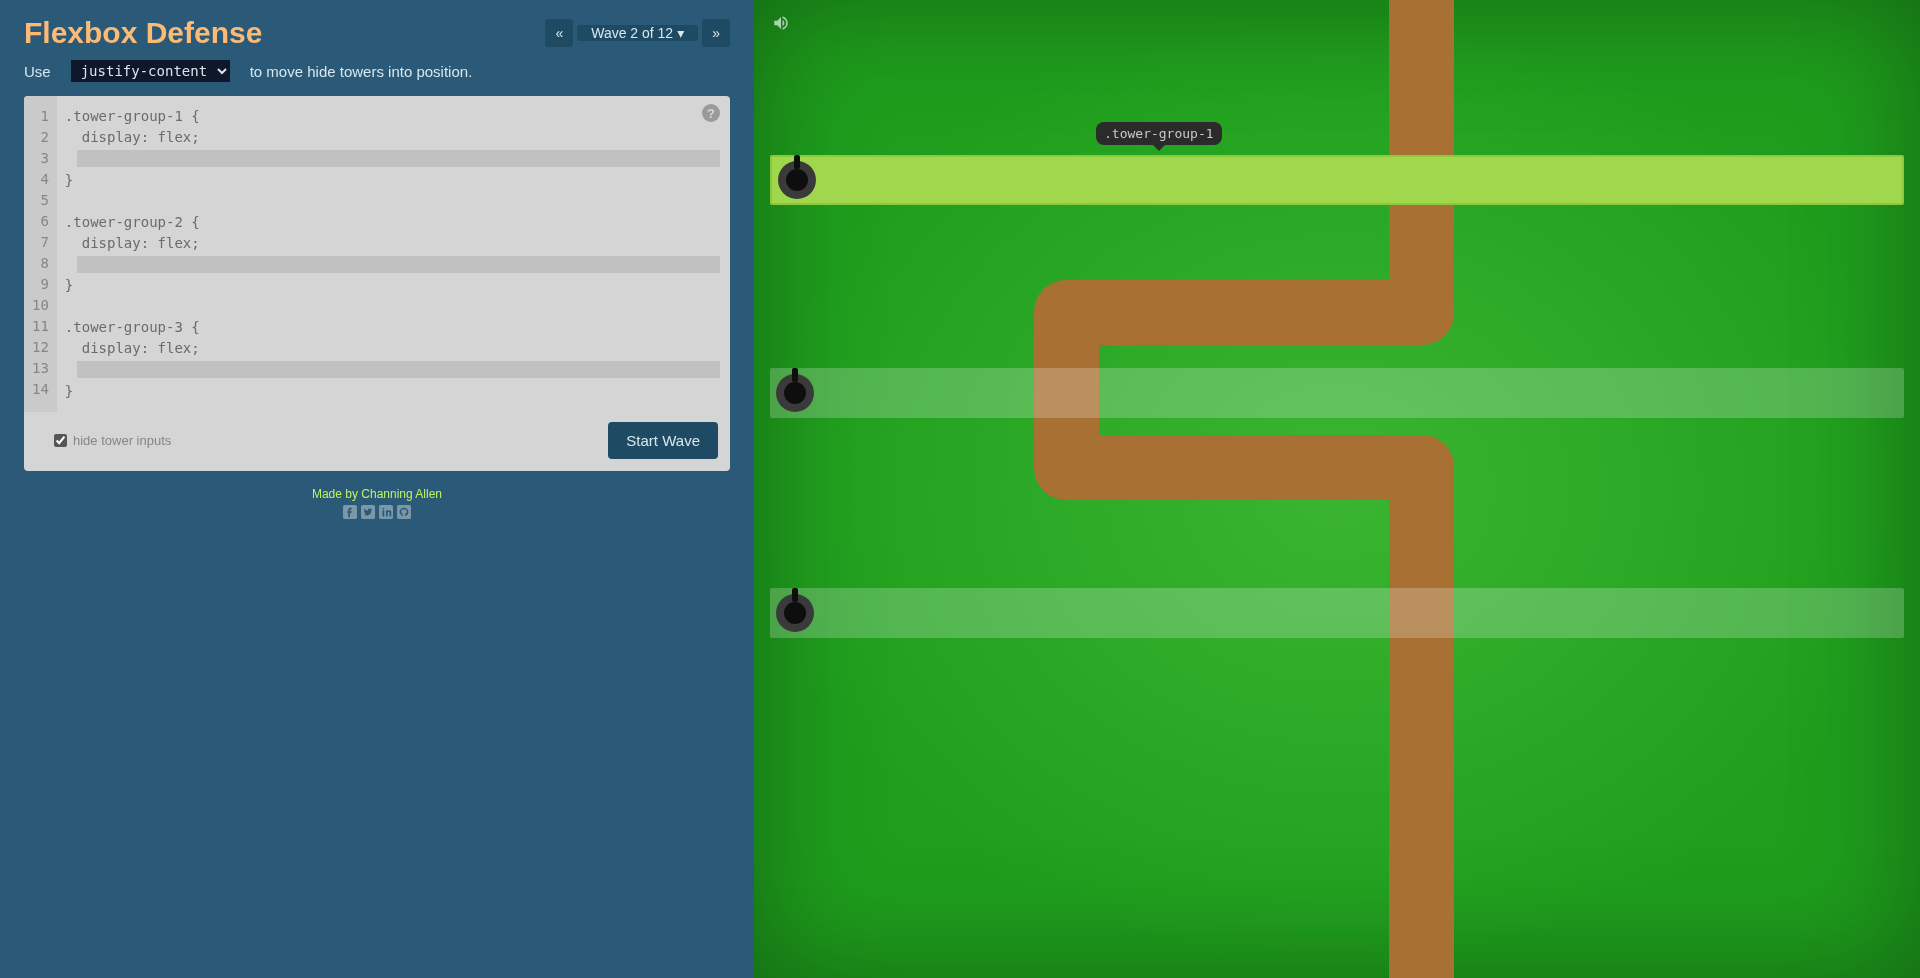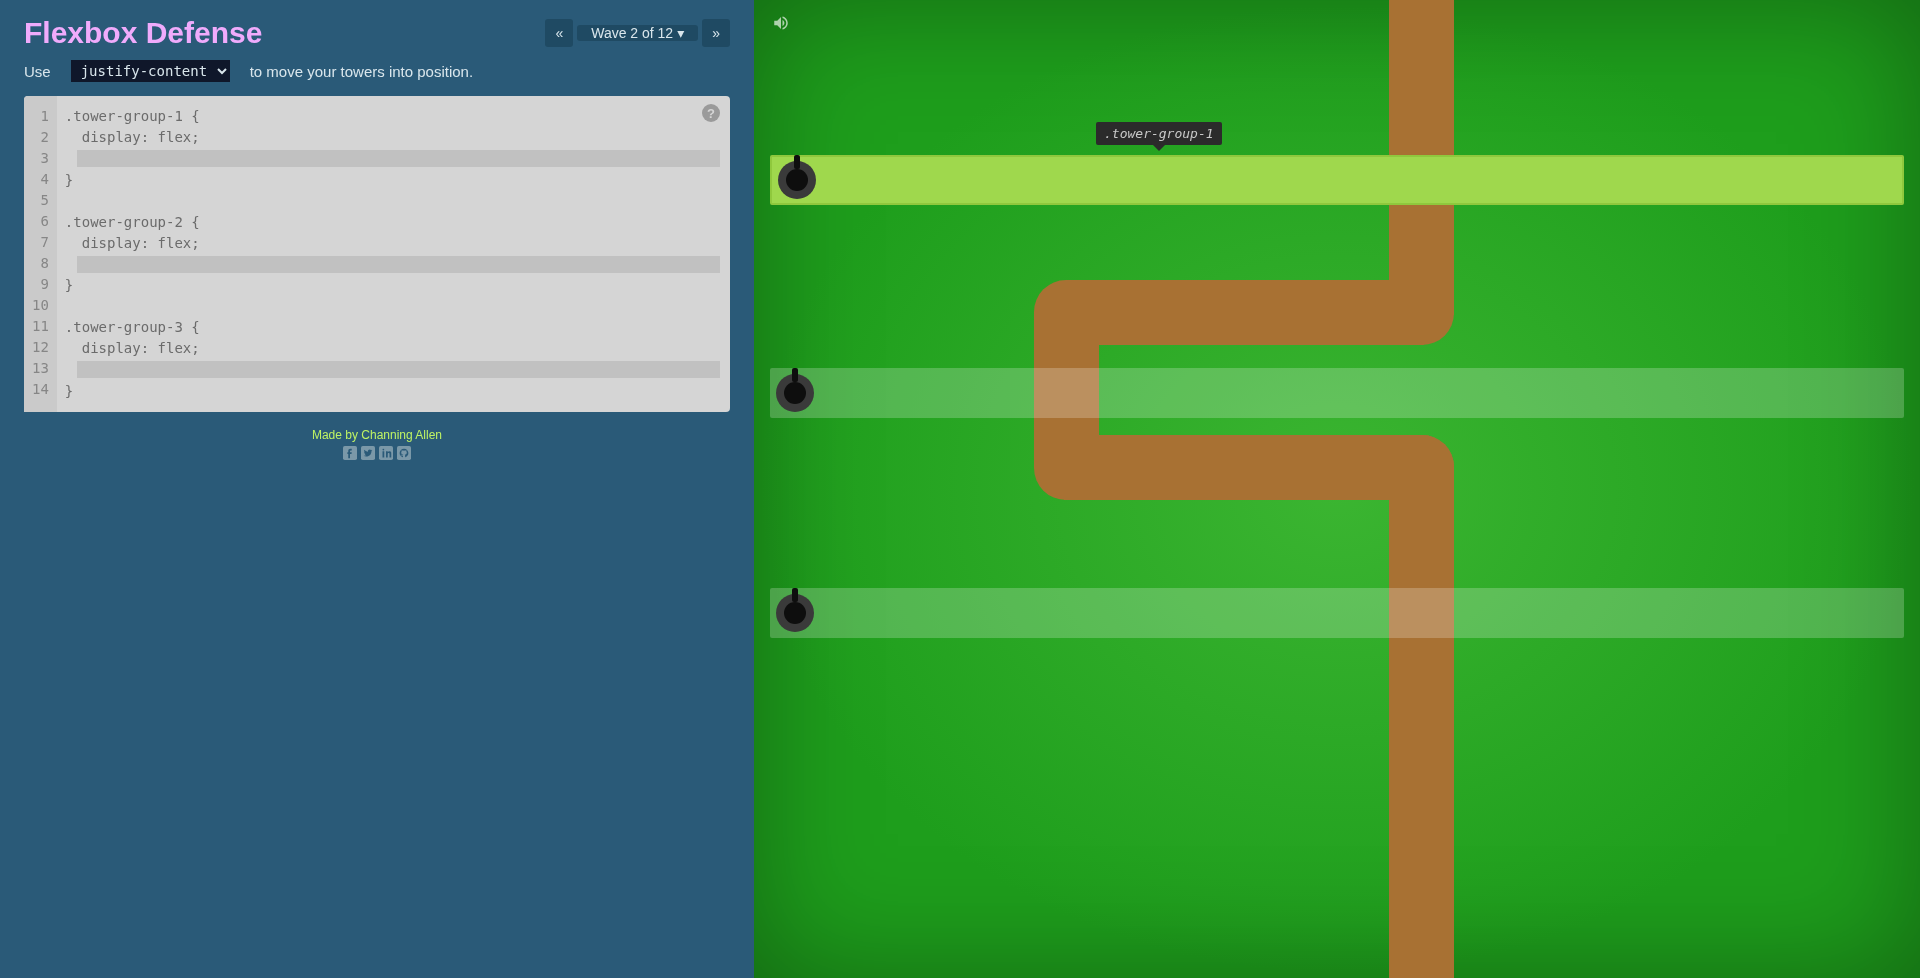--- a/index.html
+++ b/index.html
@@ -18,21 +18,21 @@
 }
 .header-row {
   display: flex;
   justify-content: space-between;
   align-items: center;
   margin-bottom: 10px;
 }
 .title {
   font-size: 30px;
   font-weight: 700;
-  color: #f0abfc;
+  color: #fdba74;
 }
 .wave-nav { display: flex; gap: 4px; align-items: center; }
 .nav-btn {
   background: #1f4a63;
   border: none;
   color: #d9e6ec;
   padding: 6px 10px;
   border-radius: 3px;
   cursor: pointer;
   font-size: 14px;
@@ -210,23 +210,22 @@
   z-index: 2;
 }
 .tooltip {
   position: absolute;
   background: #223;
   background: #2b2b2b;
   color: #c9c9c9;
   font-family: monospace;
   font-size: 13px;
   padding: 4px 8px;
-  border-radius: 2px;
+  border-radius: 8px;
   z-index: 5;
-  font-style: italic;
 }
 .tooltip::after {
   content: "";
   position: absolute;
   bottom: -6px;
   left: 50%;
   transform: translateX(-50%);
   border-left: 6px solid transparent;
   border-right: 6px solid transparent;
   border-top: 6px solid #2b2b2b;
@@ -247,21 +246,21 @@
         </button>
         <button class="nav-btn">»</button>
       </div>
     </div>
 
     <div class="instruction">
       <span>Use</span>
       <select class="prop-select">
         <option>justify-content</option>
       </select>
-      <span>to move your towers into position.</span>
+      <span>to move hide towers into position.</span>
     </div>
 
     <div class="editor">
       <div class="help-icon">?</div>
       <div class="editor-body">
         <div class="gutter" id="gutter">
             <div class="gutter-line">1</div>
             <div class="gutter-line">2</div>
             <div class="gutter-line">3</div>
             <div class="gutter-line">4</div>
@@ -271,20 +270,27 @@
             <div class="gutter-line">8</div>
             <div class="gutter-line">9</div>
             <div class="gutter-line">10</div>
             <div class="gutter-line">11</div>
             <div class="gutter-line">12</div>
             <div class="gutter-line">13</div>
             <div class="gutter-line">14</div>
           </div>
         <div class="code-area" id="code-area"><div class="code-line">.tower-group-1 {</div><div class="code-line">  display: flex;</div><input class="code-input" style=""><div class="code-line">}</div><div class="code-line"></div><div class="code-line">.tower-group-2 {</div><div class="code-line">  display: flex;</div><input class="code-input" style=""><div class="code-line">}</div><div class="code-line"></div><div class="code-line">.tower-group-3 {</div><div class="code-line">  display: flex;</div><input class="code-input" style=""><div class="code-line">}</div></div>
       </div>
+      <div class="editor-footer">
+        <label class="hide-check">
+          <input type="checkbox" id="hide-cb" checked="" style="">
+          <span>hide tower inputs</span>
+        </label>
+        <button class="start-btn">Start Wave</button>
+      </div>
     </div>
 
     <div class="credits">
       <div>Made by Channing Allen</div>
       <div class="socials">
         <svg class="social-icon" viewBox="0 0 16 16" fill="currentColor">
             <rect width="16" height="16" rx="2"></rect>
             <path fill="#2a5a78" d="M10 5H9c-.5 0-1 .5-1 1v1h2l-.3 2H8v5H6V9H5V7h1V5.5C6 4 7 3 8.5 3H10v2z"></path>
           </svg>
         <svg class="social-icon" viewBox="0 0 16 16" fill="currentColor">

